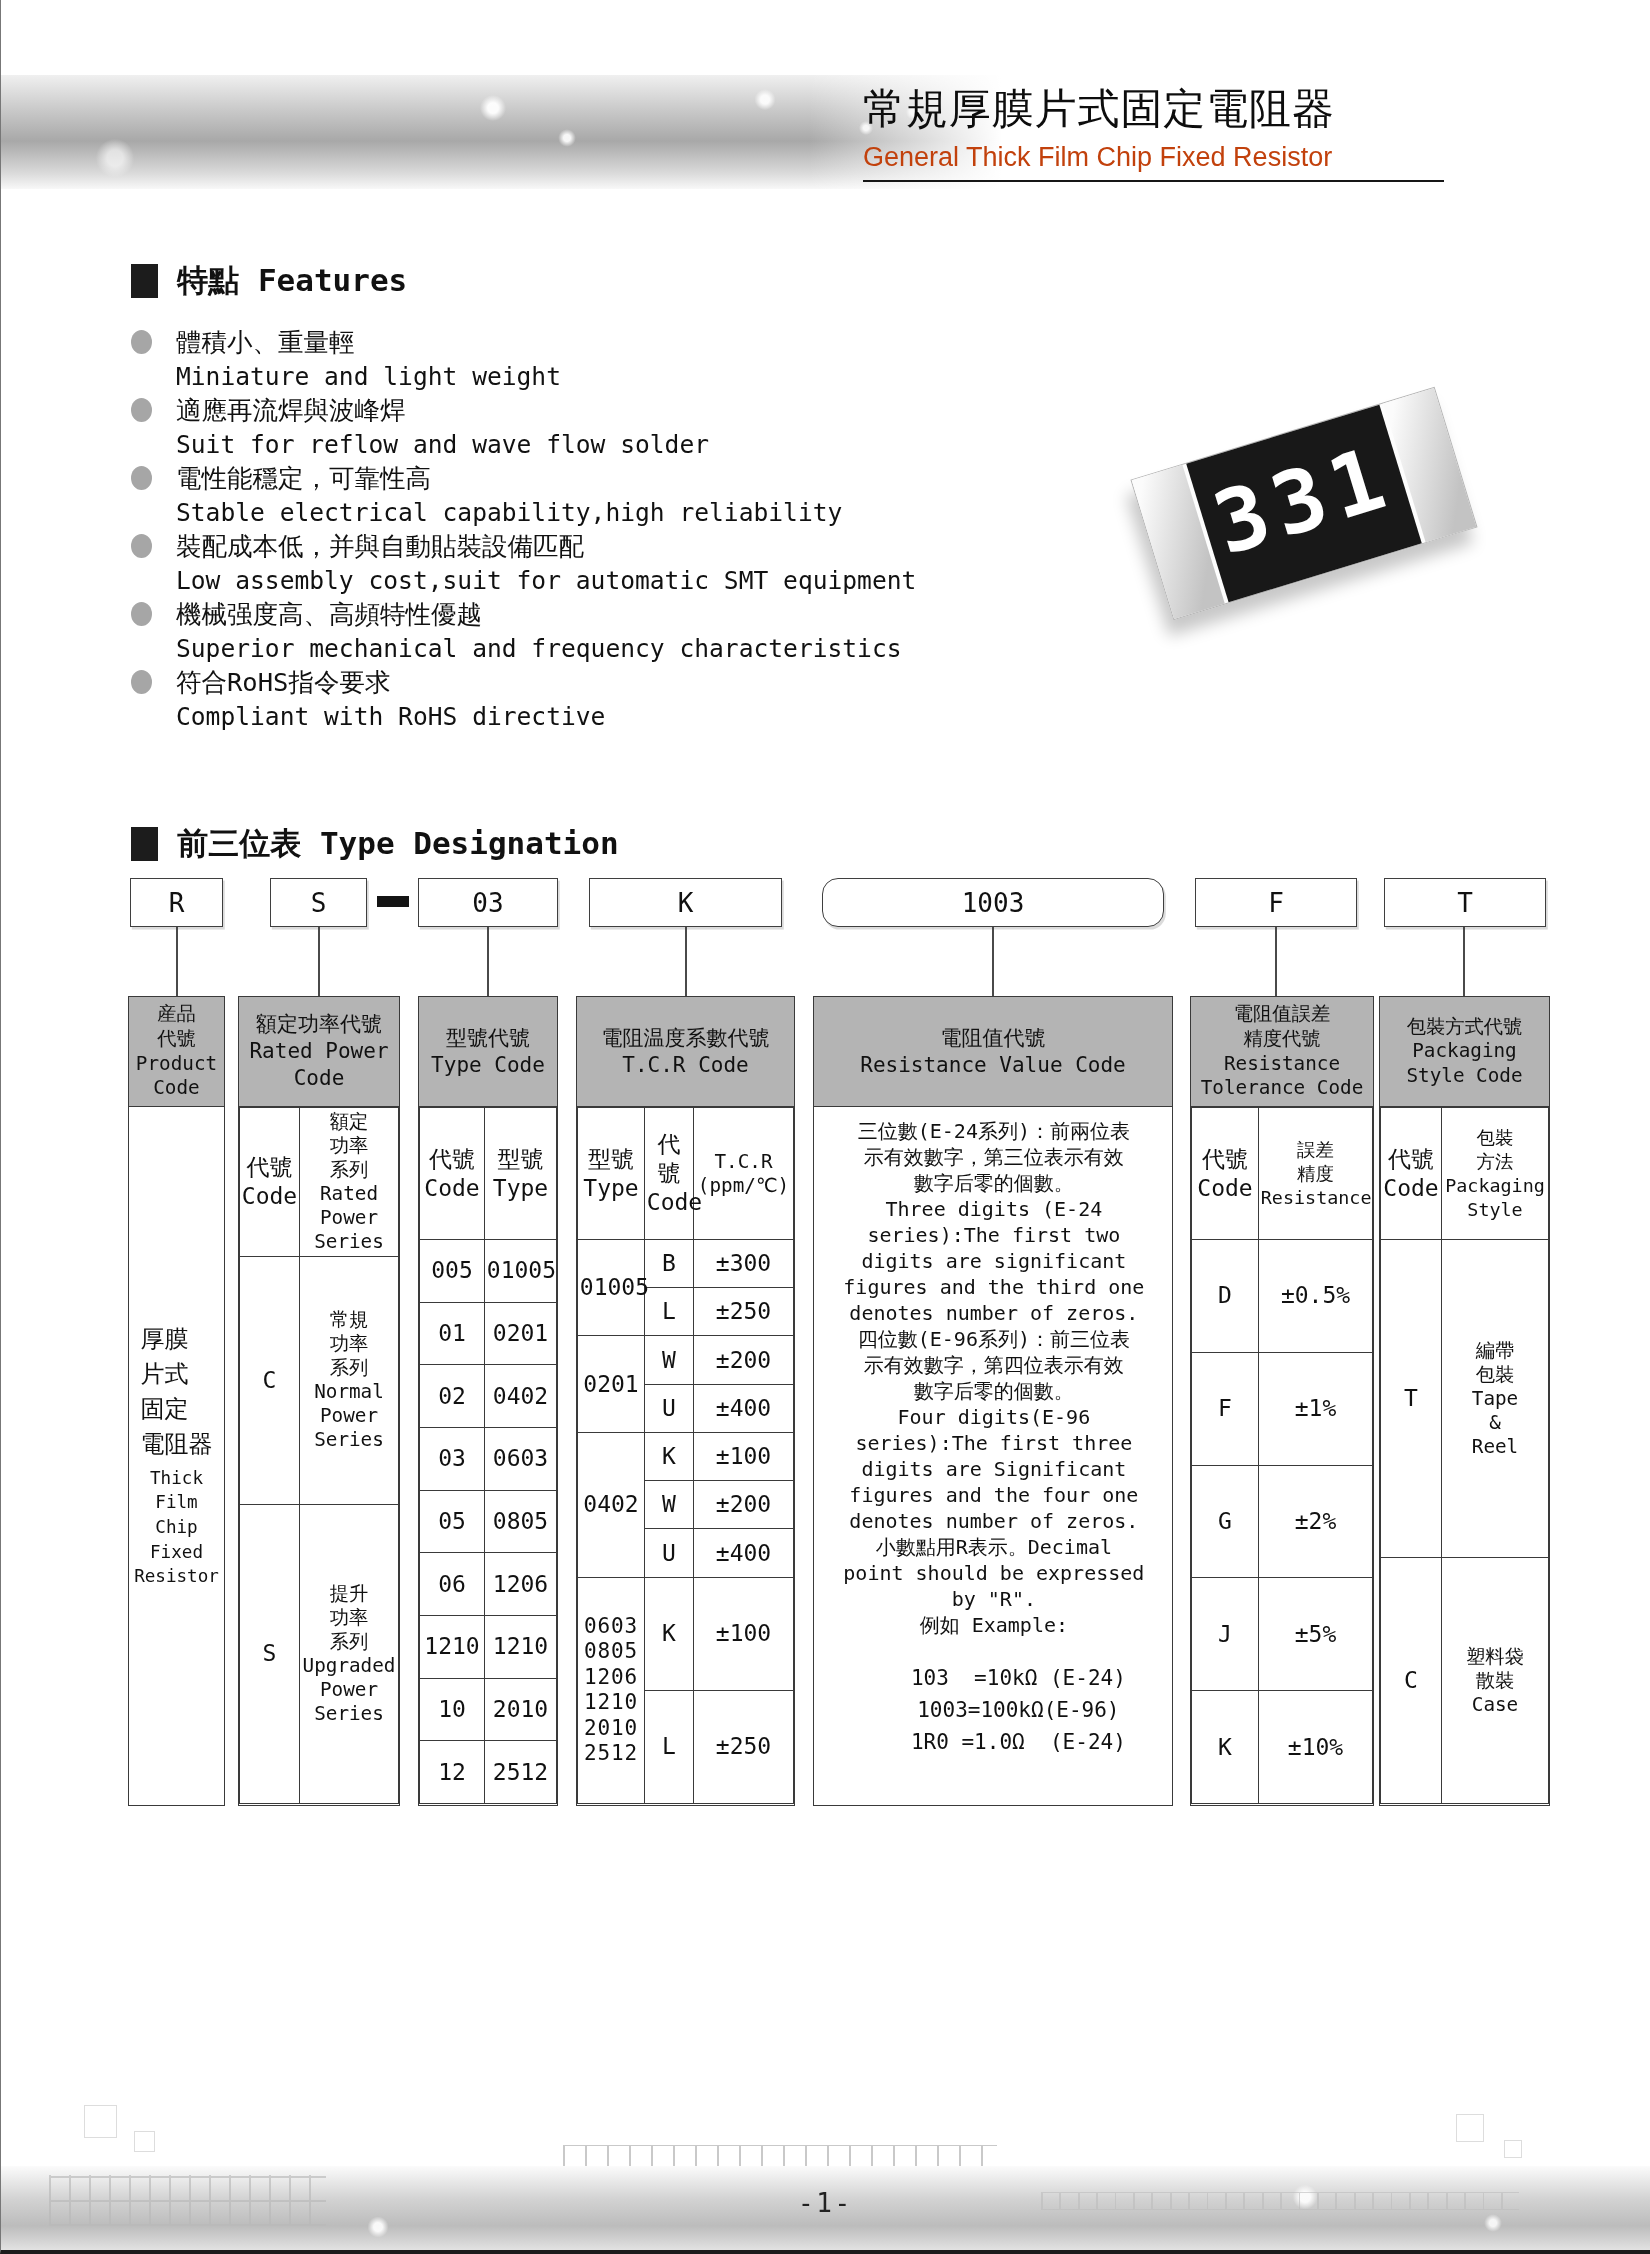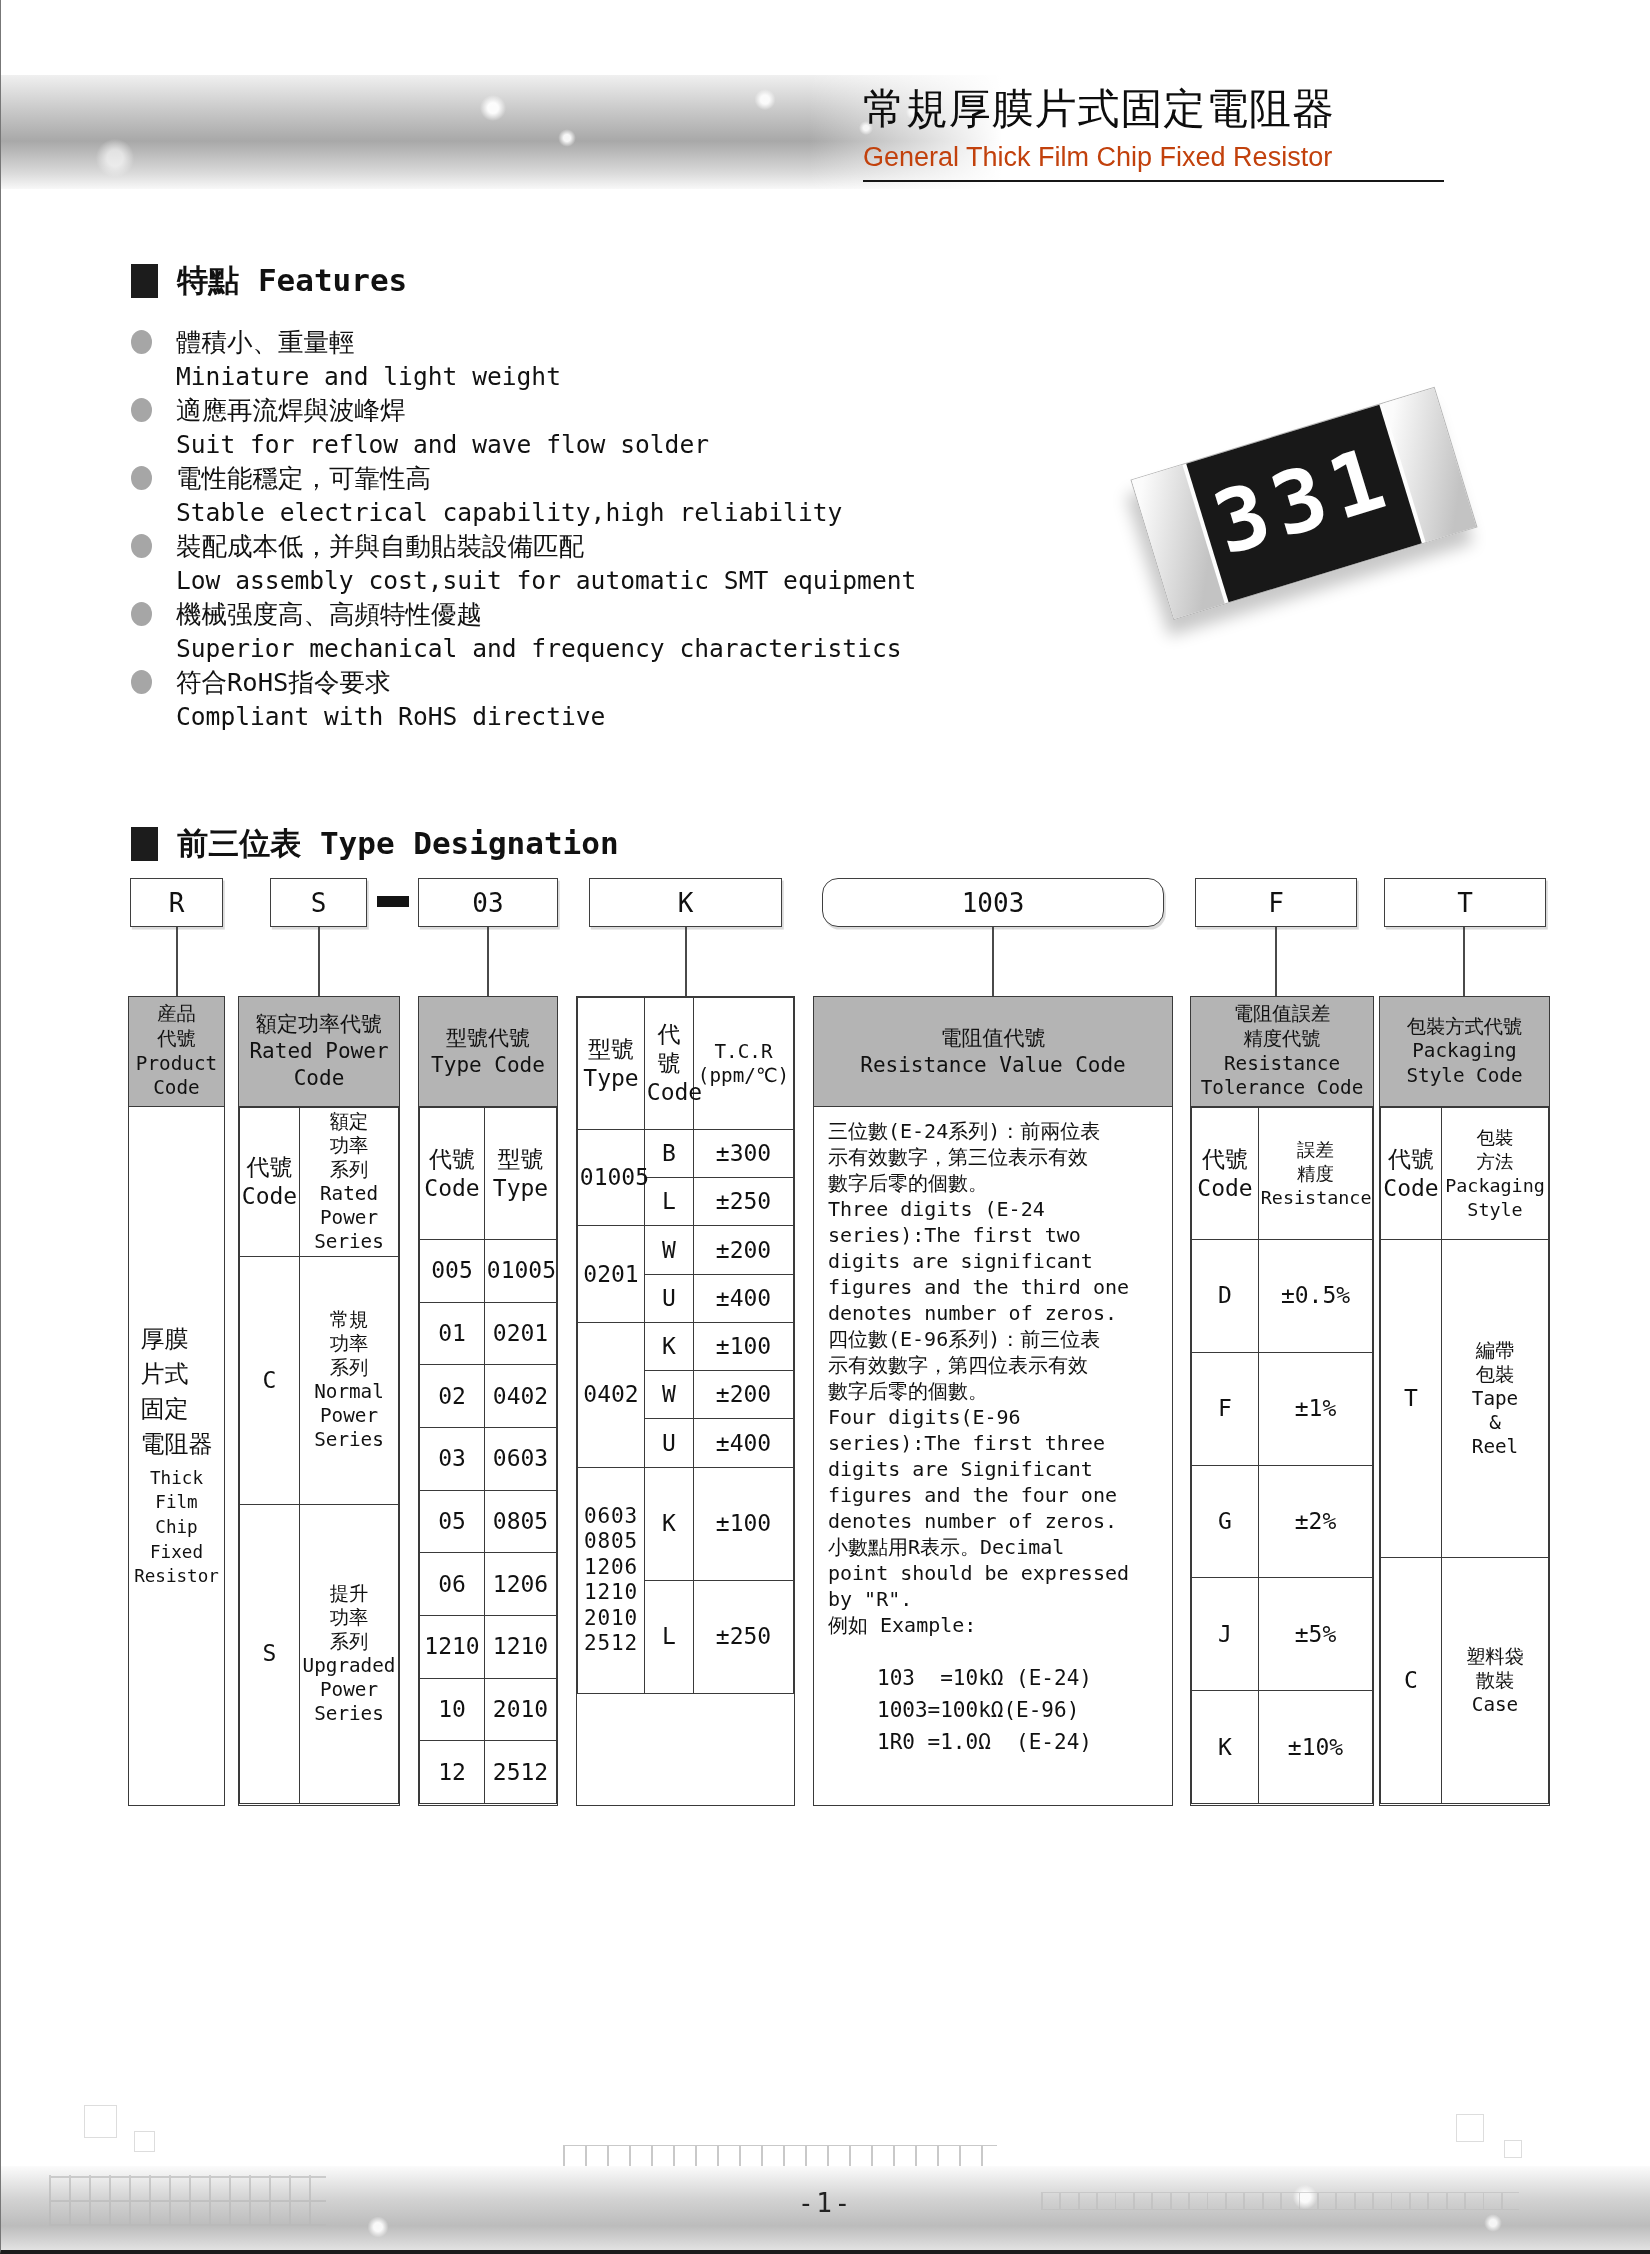--- a/index.html
+++ b/index.html
@@ -62,21 +62,21 @@
   .hdr.small { font-size:19.3px; line-height:24.6px; }
   table.tbl { width:100%; height:697px; border-collapse:collapse; table-layout:fixed; }
   table.tbl td { border:1.8px solid #3a3a3a; text-align:center; vertical-align:middle;
     white-space:pre-line; font-size:23px; line-height:29px; padding:1.8px; }
   table.tbl td.fs22 { font-size:19.3px; line-height:24px; }
   table.tbl td.fs21 { font-size:18.4px; line-height:24px; }
   table.tbl td.stack6 { font-size:21px; line-height:25.5px; letter-spacing:0.9px; }
   .prod-body { height:697px; display:flex; flex-direction:column; align-items:center; justify-content:center; }
   .prod-zh { font-size:24px; line-height:35px; white-space:pre-line; }
   .prod-en { font-size:17.6px; line-height:24.6px; white-space:pre-line; text-align:center; margin-top:3.5px; }
-  .rv-body { padding:10.5px 12.3px 0 14px; text-align:left; }
+  .rv-body { padding:10.5px 12.3px 0 14px; text-align:center; }
   .rv-desc { font-size:20px; line-height:26px; white-space:pre-line; }
   .rv-examples { margin-top:24.6px; padding-left:49px; }
   .rv-ex { white-space:pre; font-size:21px; line-height:32px; }
   
   .sq-strip-mid { position:absolute; left:562px; top:2145px; width:434px; height:22px;
     border-top:1.8px solid #c9c9c9; border-bottom:1.8px solid #c9c9c9;
     background:repeating-linear-gradient(90deg,#c9c9c9 0 1.8px,transparent 1.8px 22px); }
   .bottom-band { position:absolute; left:0; top:2166px; width:1650px; height:88px;
     background:
       radial-gradient(circle at 377px 61px, rgba(255,255,255,.9) 0 4.4px, transparent 10.5px),
@@ -295,20 +295,22 @@
           </tr>
       <tr>
             <td>12</td>
             <td>2512</td>
           </tr>
     </tbody>
       </table>
   </div>
 
   <div class="col" style="left:575px;width:219px;">
+    <div class="hdr">電阻温度系數代號
+T.C.R Code</div>
     <table class="tbl">
       <colgroup>
           <col style="width:67px">
           <col style="width:49px">
           <col>
         </colgroup>
       <tbody>
           <tr style="height:132px">
         <td>型號
 Type</td>

